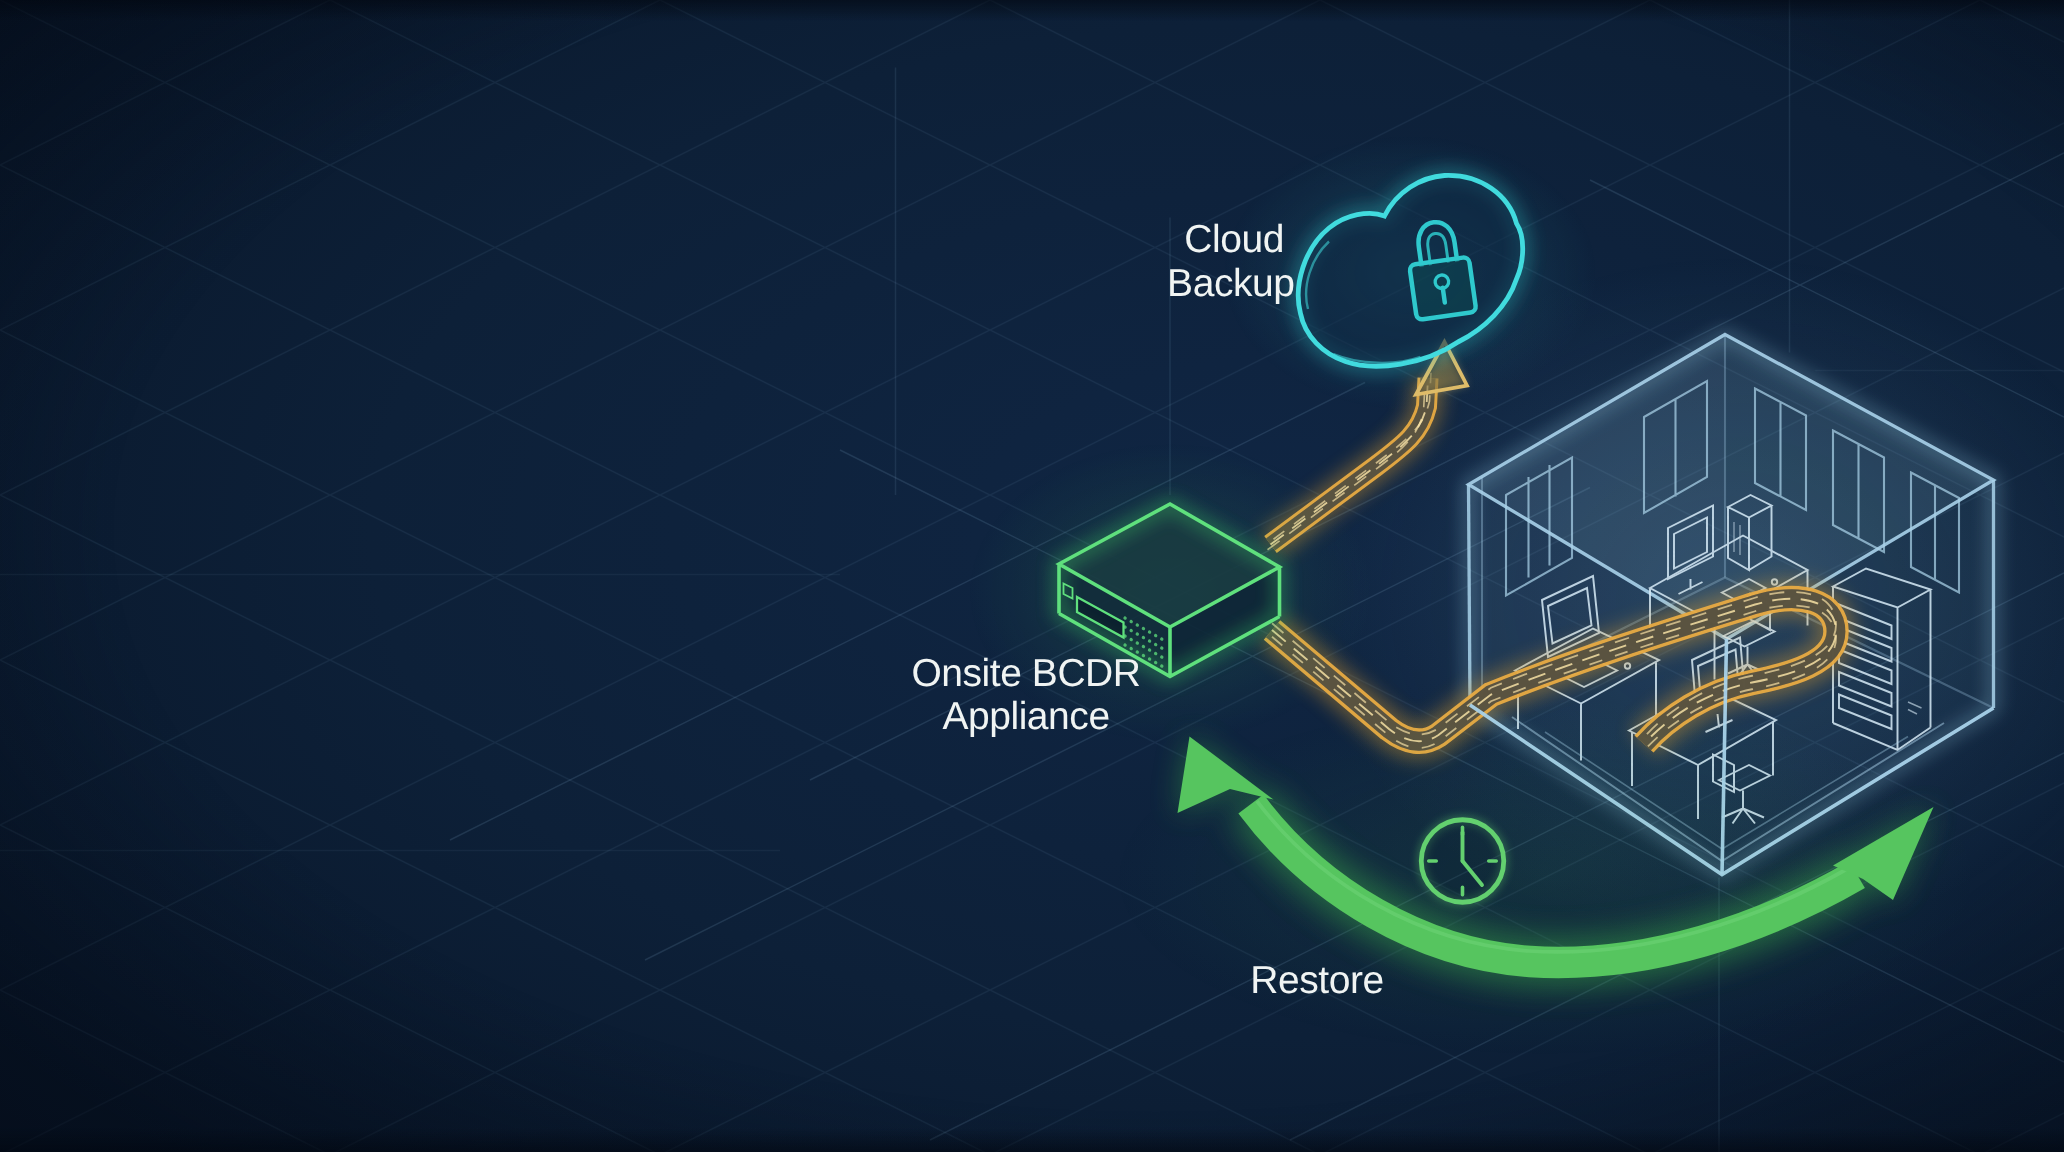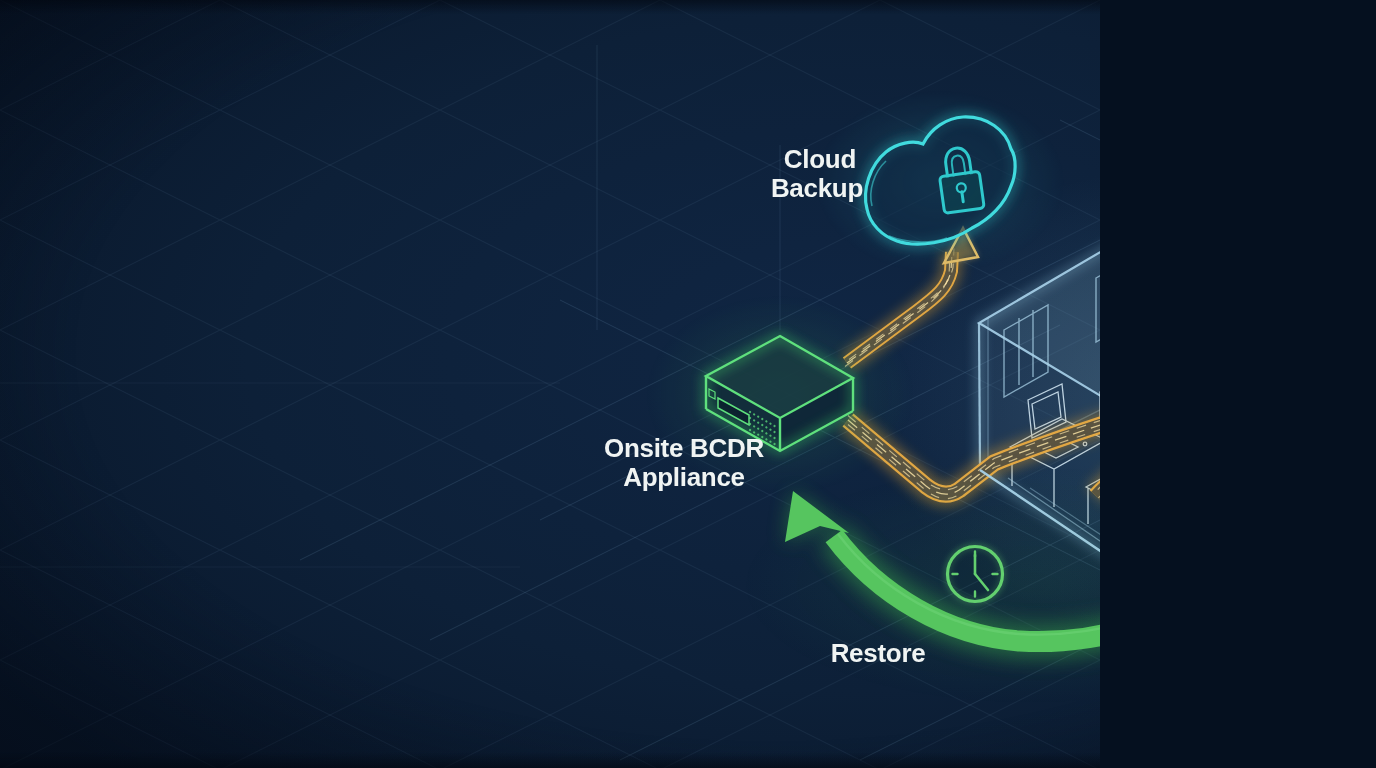--- a/index.html
+++ b/index.html
@@ -1,16 +1,16 @@
 <!DOCTYPE html>
 <html><head>
 <meta charset="utf-8">
 <style>
   html,body{margin:0;padding:0;background:#05101f;}
-  .stage{position:relative;width:1100px;height:768px;overflow:hidden;background:#0ea5e9;font-weight:bold;}
+  .stage{position:relative;width:1376px;height:768px;overflow:hidden;background:#0ea5e9;}
   svg{position:absolute;inset:0;display:block;}
   text{font-family:"Liberation Sans","DejaVu Sans",sans-serif;letter-spacing:-0.3px;}
 </style>
 </head>
 <body>
 
 <div class="stage">
 <svg width="1376" height="768" viewBox="0 0 1376 768">
   <defs>
     <radialGradient id="gBg" cx="62%" cy="46%" r="80%">

